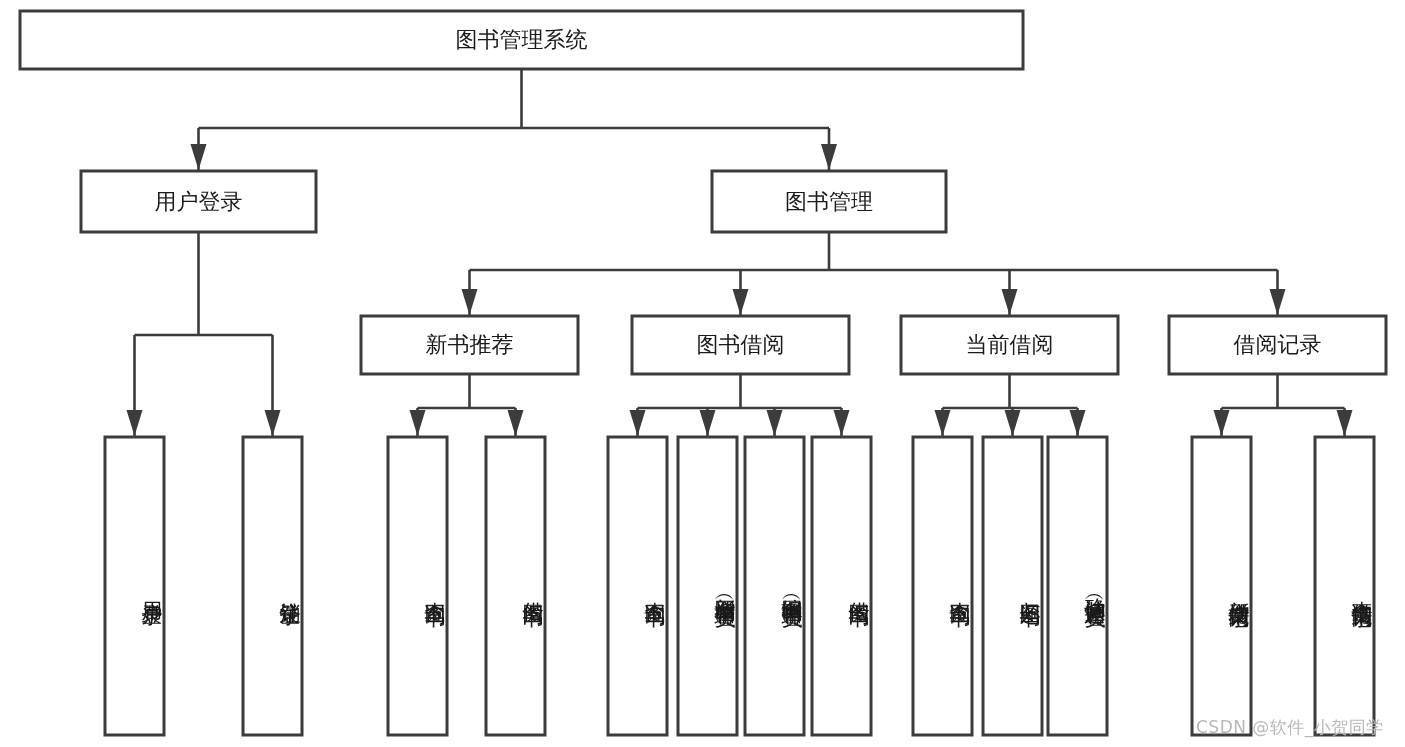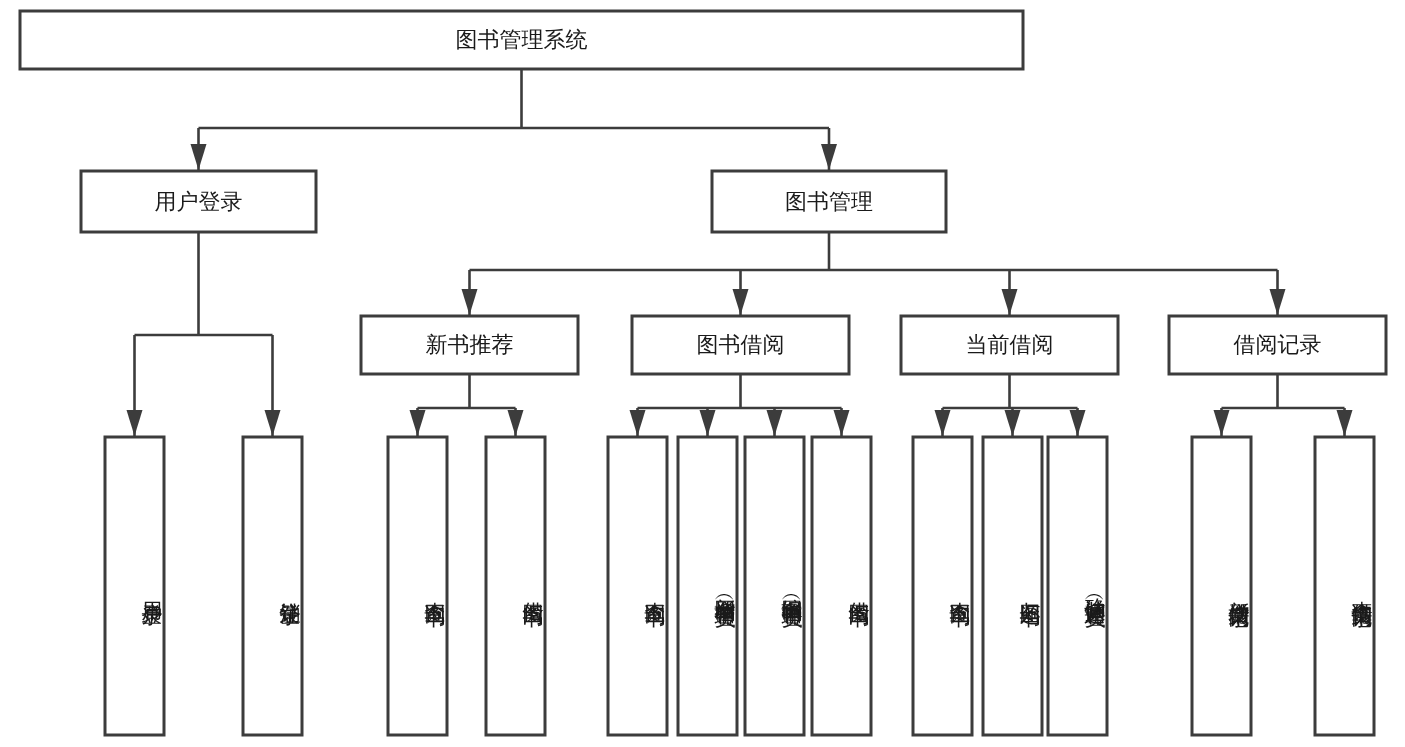--- a/index.html
+++ b/index.html
@@ -211,13 +211,14 @@
       <div class="node-label-v" style="left: 608px; top: 451px; width: 59px; height: 274px;">查询图书</div>
       <div class="node-label-v" style="left: 678px; top: 451px; width: 59px; height: 274px;">新增图书（管理员）</div>
       <div class="node-label-v" style="left: 745px; top: 451px; width: 59px; height: 274px;">编辑图书（管理员）</div>
       <div class="node-label-v" style="left: 812px; top: 451px; width: 59px; height: 274px;">借阅图书</div>
       <div class="node-label-v" style="left: 913px; top: 451px; width: 59px; height: 274px;">查询图书</div>
       <div class="node-label-v" style="left: 983px; top: 451px; width: 59px; height: 274px;">归还图书</div>
       <div class="node-label-v" style="left: 1048px; top: 451px; width: 59px; height: 274px;">确认归还（管理员）</div>
       <div class="node-label-v" style="left: 1192px; top: 451px; width: 59px; height: 274px;">新增借阅记录</div>
       <div class="node-label-v" style="left: 1315px; top: 451px; width: 59px; height: 274px;">查询借阅记录</div>
     </div>
+  <div class="watermark" style="left: 1196px; top: 716px;">CSDN @软件_小贺同学</div>
 </div>
 
 </body></html>

